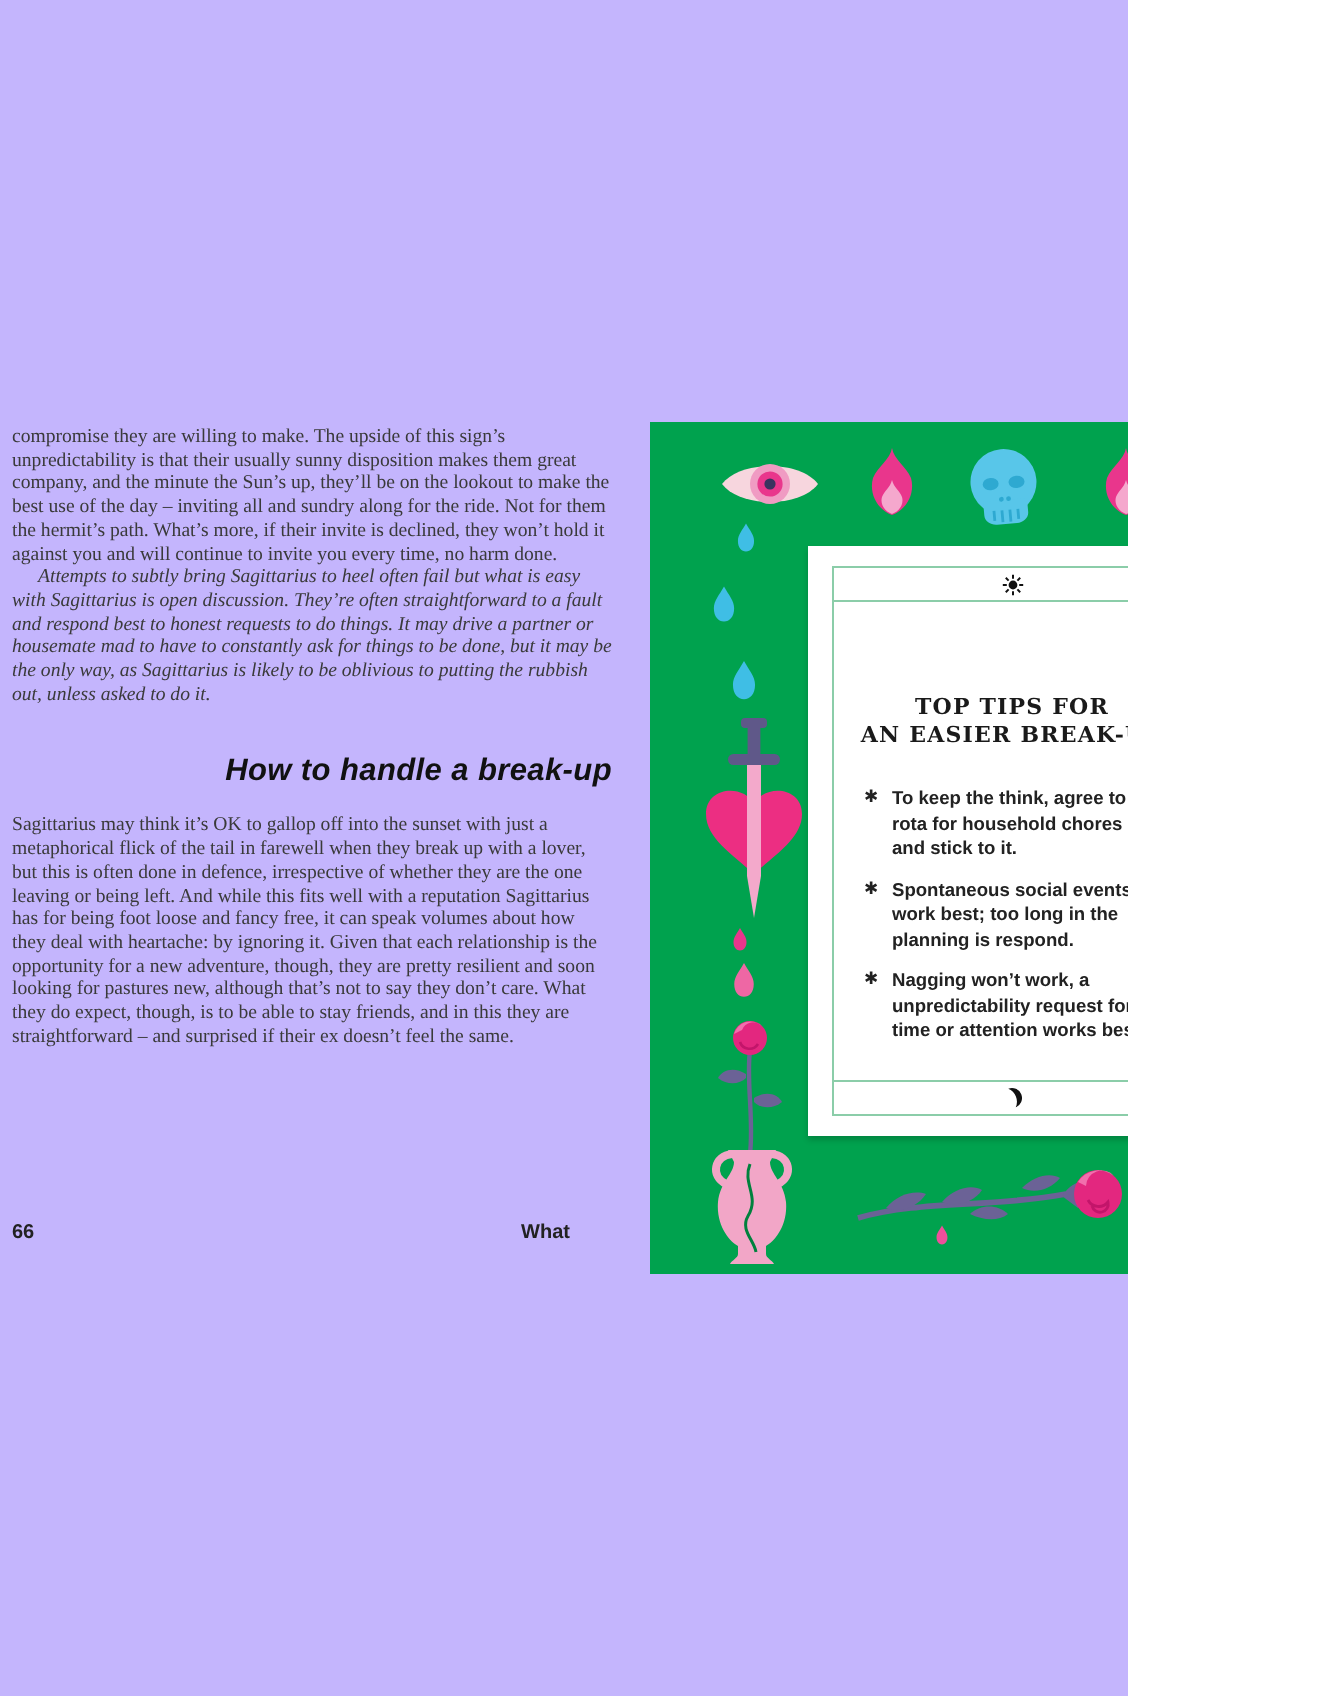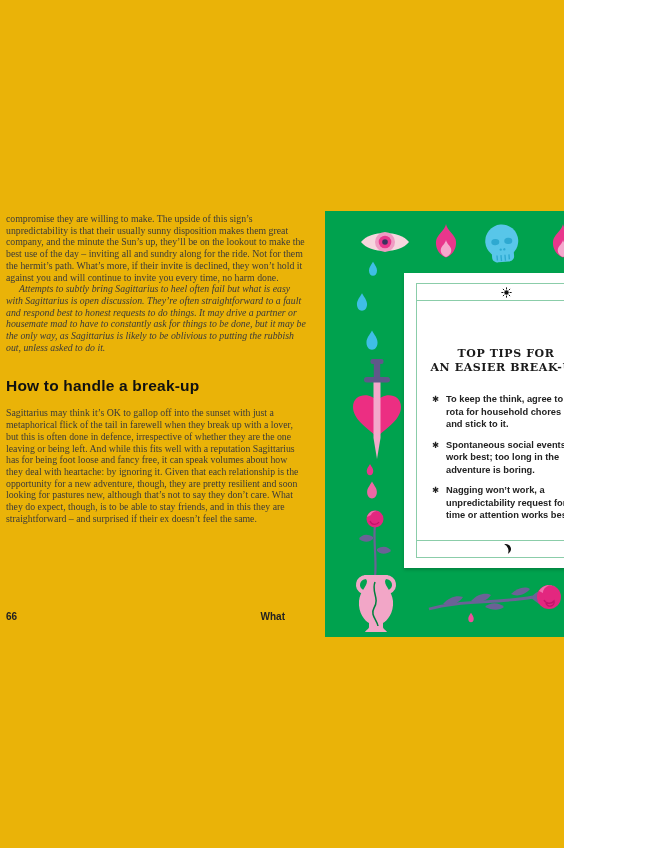--- a/index.html
+++ b/index.html
@@ -1,24 +1,24 @@
 <!DOCTYPE html>
 <html><head>
 <meta charset="utf-8">
 <style>
   html,body{margin:0;padding:0;background:#ffffff;}
-  .canvas{position:relative;width:564px;height:848px;background:#eab308;overflow:hidden;
+  .canvas{position:relative;width:564px;height:848px;background:#c4b5fd;overflow:hidden;
           font-family:"Liberation Serif",serif;}
 
   
   .left-page{position:absolute;left:6px;top:213px;width:300px;}
   .body-text{font-size:9.8px;line-height:11.7px;color:#3a3a3a;margin:0;text-align:left;}
   .body-text.indent{text-indent:13px;font-style:italic;}
   .section-heading{font-family:"Liberation Sans",sans-serif;font-size:15.5px;font-weight:bold;
-                   color:#111;text-align:left;margin:24px 0 12px 0;letter-spacing:.2px;}
+                   color:#111;text-align:right;margin:24px 0 12px 0;letter-spacing:.2px;font-style:italic;}
   .left-footer{position:absolute;left:6px;top:611px;width:279px;display:flex;
                justify-content:space-between;font-family:"Liberation Sans",sans-serif;
                font-weight:bold;font-size:10px;color:#222;}
 
   
   .right-page{position:absolute;left:325px;top:211px;width:338px;height:426px;background:#00A24E;}
   .right-page svg.illus{position:absolute;left:0;top:0;}
 
   
   .card{position:absolute;left:79px;top:62px;width:204px;height:295px;background:#ffffff;
@@ -181,21 +181,21 @@
             <span>TOP TIPS FOR</span><br>
             <span>AN EASIER BREAK-UP</span>
           </h2>
           <ul class="tips-list">
             <li class="tip">
               <span class="tip-marker">✱</span>
               <span class="tip-text">To keep the think, agree to a rota for household chores – and stick to it.</span>
             </li>
             <li class="tip">
               <span class="tip-marker">✱</span>
-              <span class="tip-text">Spontaneous social events work best; too long in the adventure is boring.</span>
+              <span class="tip-text">Spontaneous social events work best; too long in the planning is respond.</span>
             </li>
             <li class="tip">
               <span class="tip-marker">✱</span>
               <span class="tip-text">Nagging won’t work, a unpredictability request for time or attention works best.</span>
             </li>
           </ul>
         </div>
         <div class="card-footer">
           <svg width="12" height="12" viewBox="0 0 12 12">
             <path d="M6,1 A5,5 0 0 1 6,11 A7,7 0 0 0 6,1 Z" fill="#111" transform="rotate(-22 6 6)"></path>

